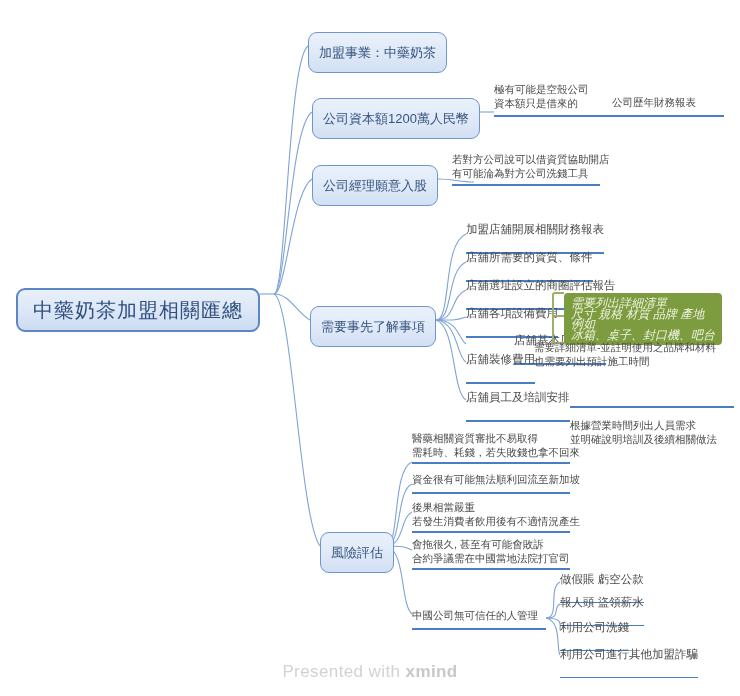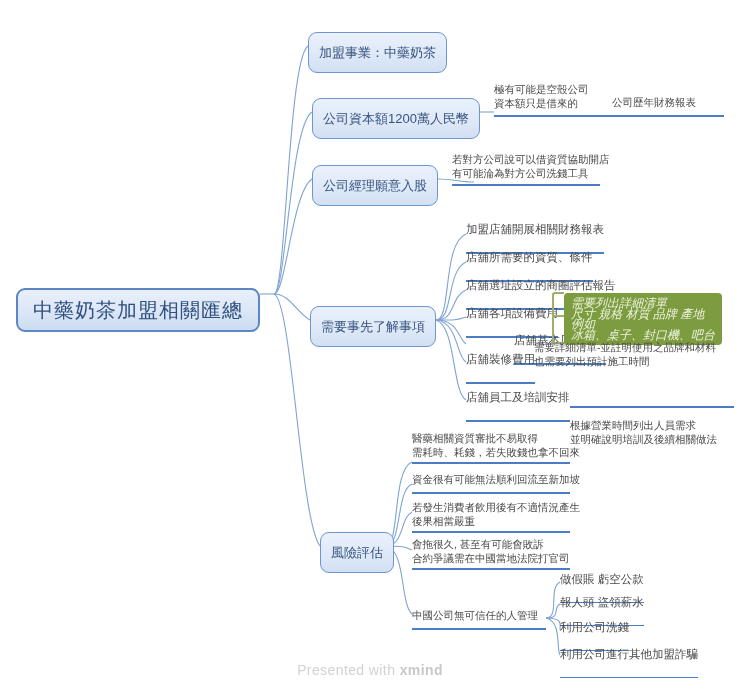--- a/index.html
+++ b/index.html
@@ -111,21 +111,21 @@
     background: #9cb06a;
   }
 
   
   .footer {
     position: absolute;
     left: 0;
     top: 662px;
     width: 740px;
     text-align: center;
-    font-size: 14px;
+    font-size: 17px;
     color: #d2d2d2;
     letter-spacing: 0.4px;
   }
   .footer b { color: #c8c8c8; font-weight: bold; }
 </style>
 </head>
 <body>
 
 <div id="canvas">
 
@@ -246,22 +246,22 @@
     <span class="line">需耗時、耗錢，若失敗錢也拿不回來</span>
   </div>
   <div class="node" style="left:412px; top:462px; width:158px; height:2px; background:#4a7ec4;"></div>
 
   <div class="node note" style="left:412px; top:473px;">
     <span class="line">資金很有可能無法順利回流至新加坡</span>
   </div>
   <div class="node" style="left:412px; top:492px; width:158px; height:2px; background:#4a7ec4;"></div>
 
   <div class="node note" style="left:412px; top:501px;">
+    <span class="line">後果相當嚴重</span>
     <span class="line">若發生消費者飲用後有不適情況產生</span>
-    <span class="line">後果相當嚴重</span>
   </div>
   <div class="node" style="left:412px; top:531px; width:158px; height:2px; background:#4a7ec4;"></div>
 
   <div class="node note" style="left:412px; top:538px;">
     <span class="line">會拖很久, 甚至有可能會敗訴</span>
     <span class="line">合約爭議需在中國當地法院打官司</span>
   </div>
   <div class="node" style="left:412px; top:568px; width:158px; height:2px; background:#4a7ec4;"></div>
 
   <div class="node note" style="left:412px; top:609px;">

